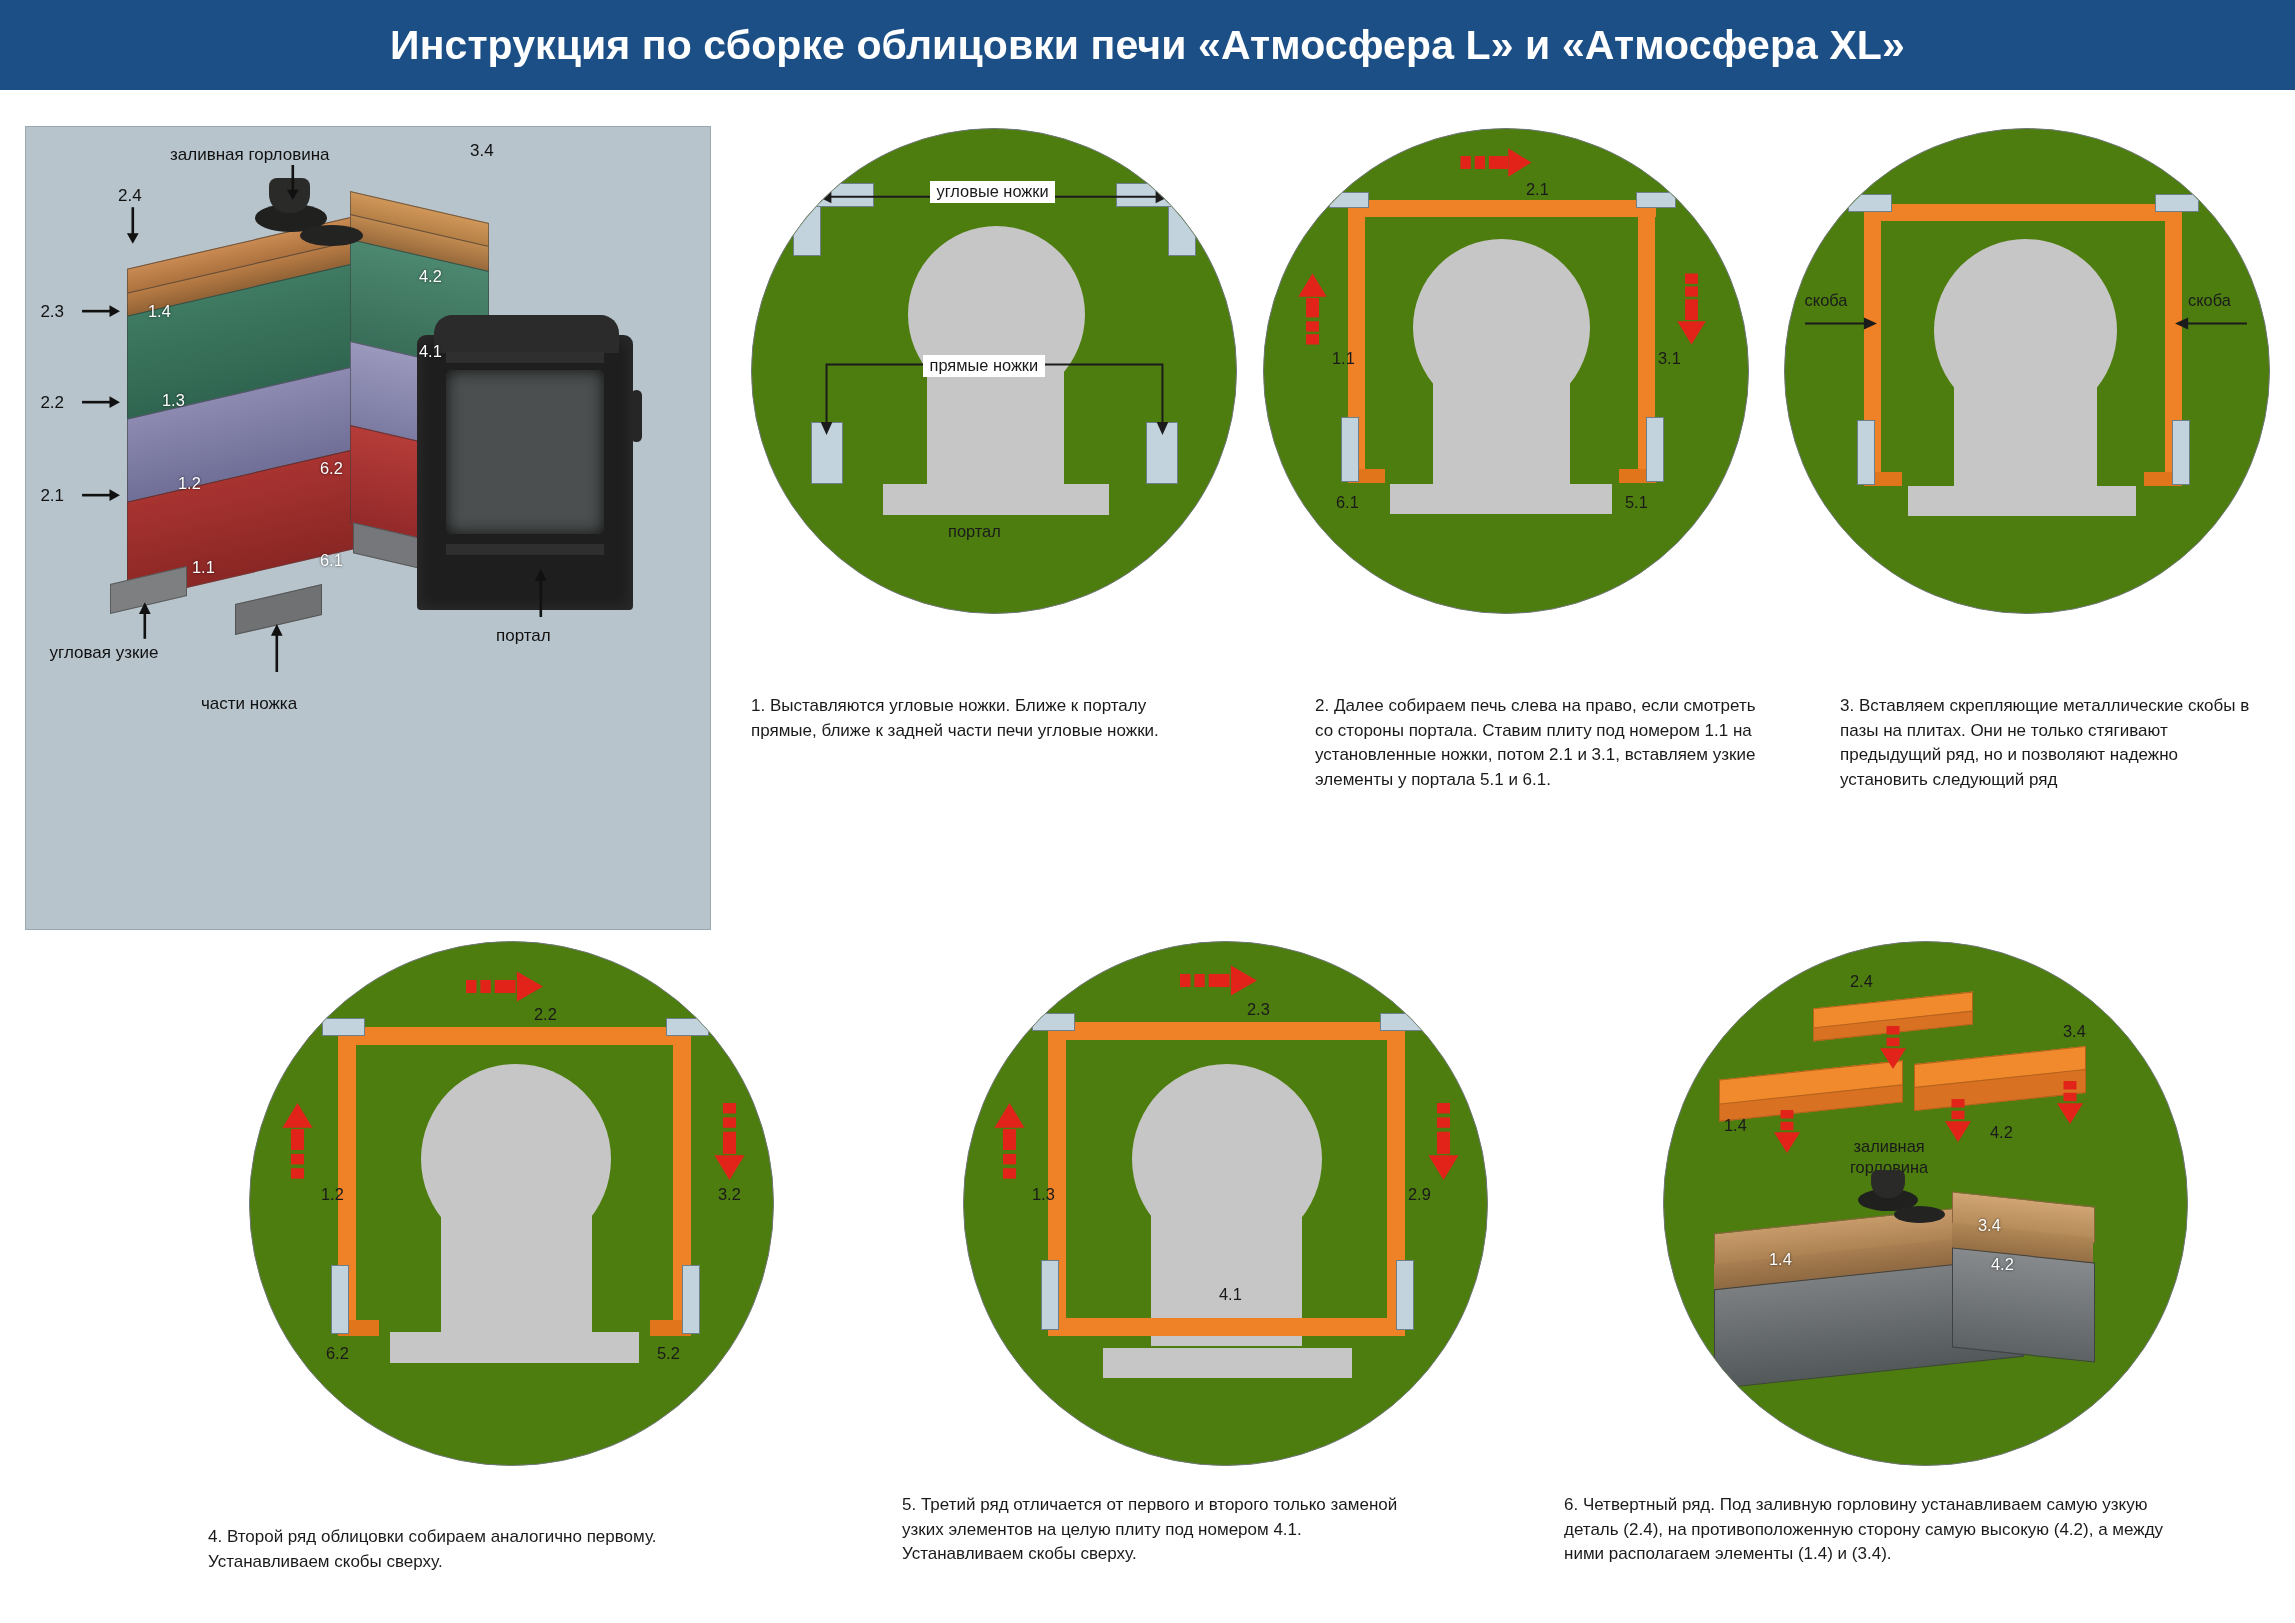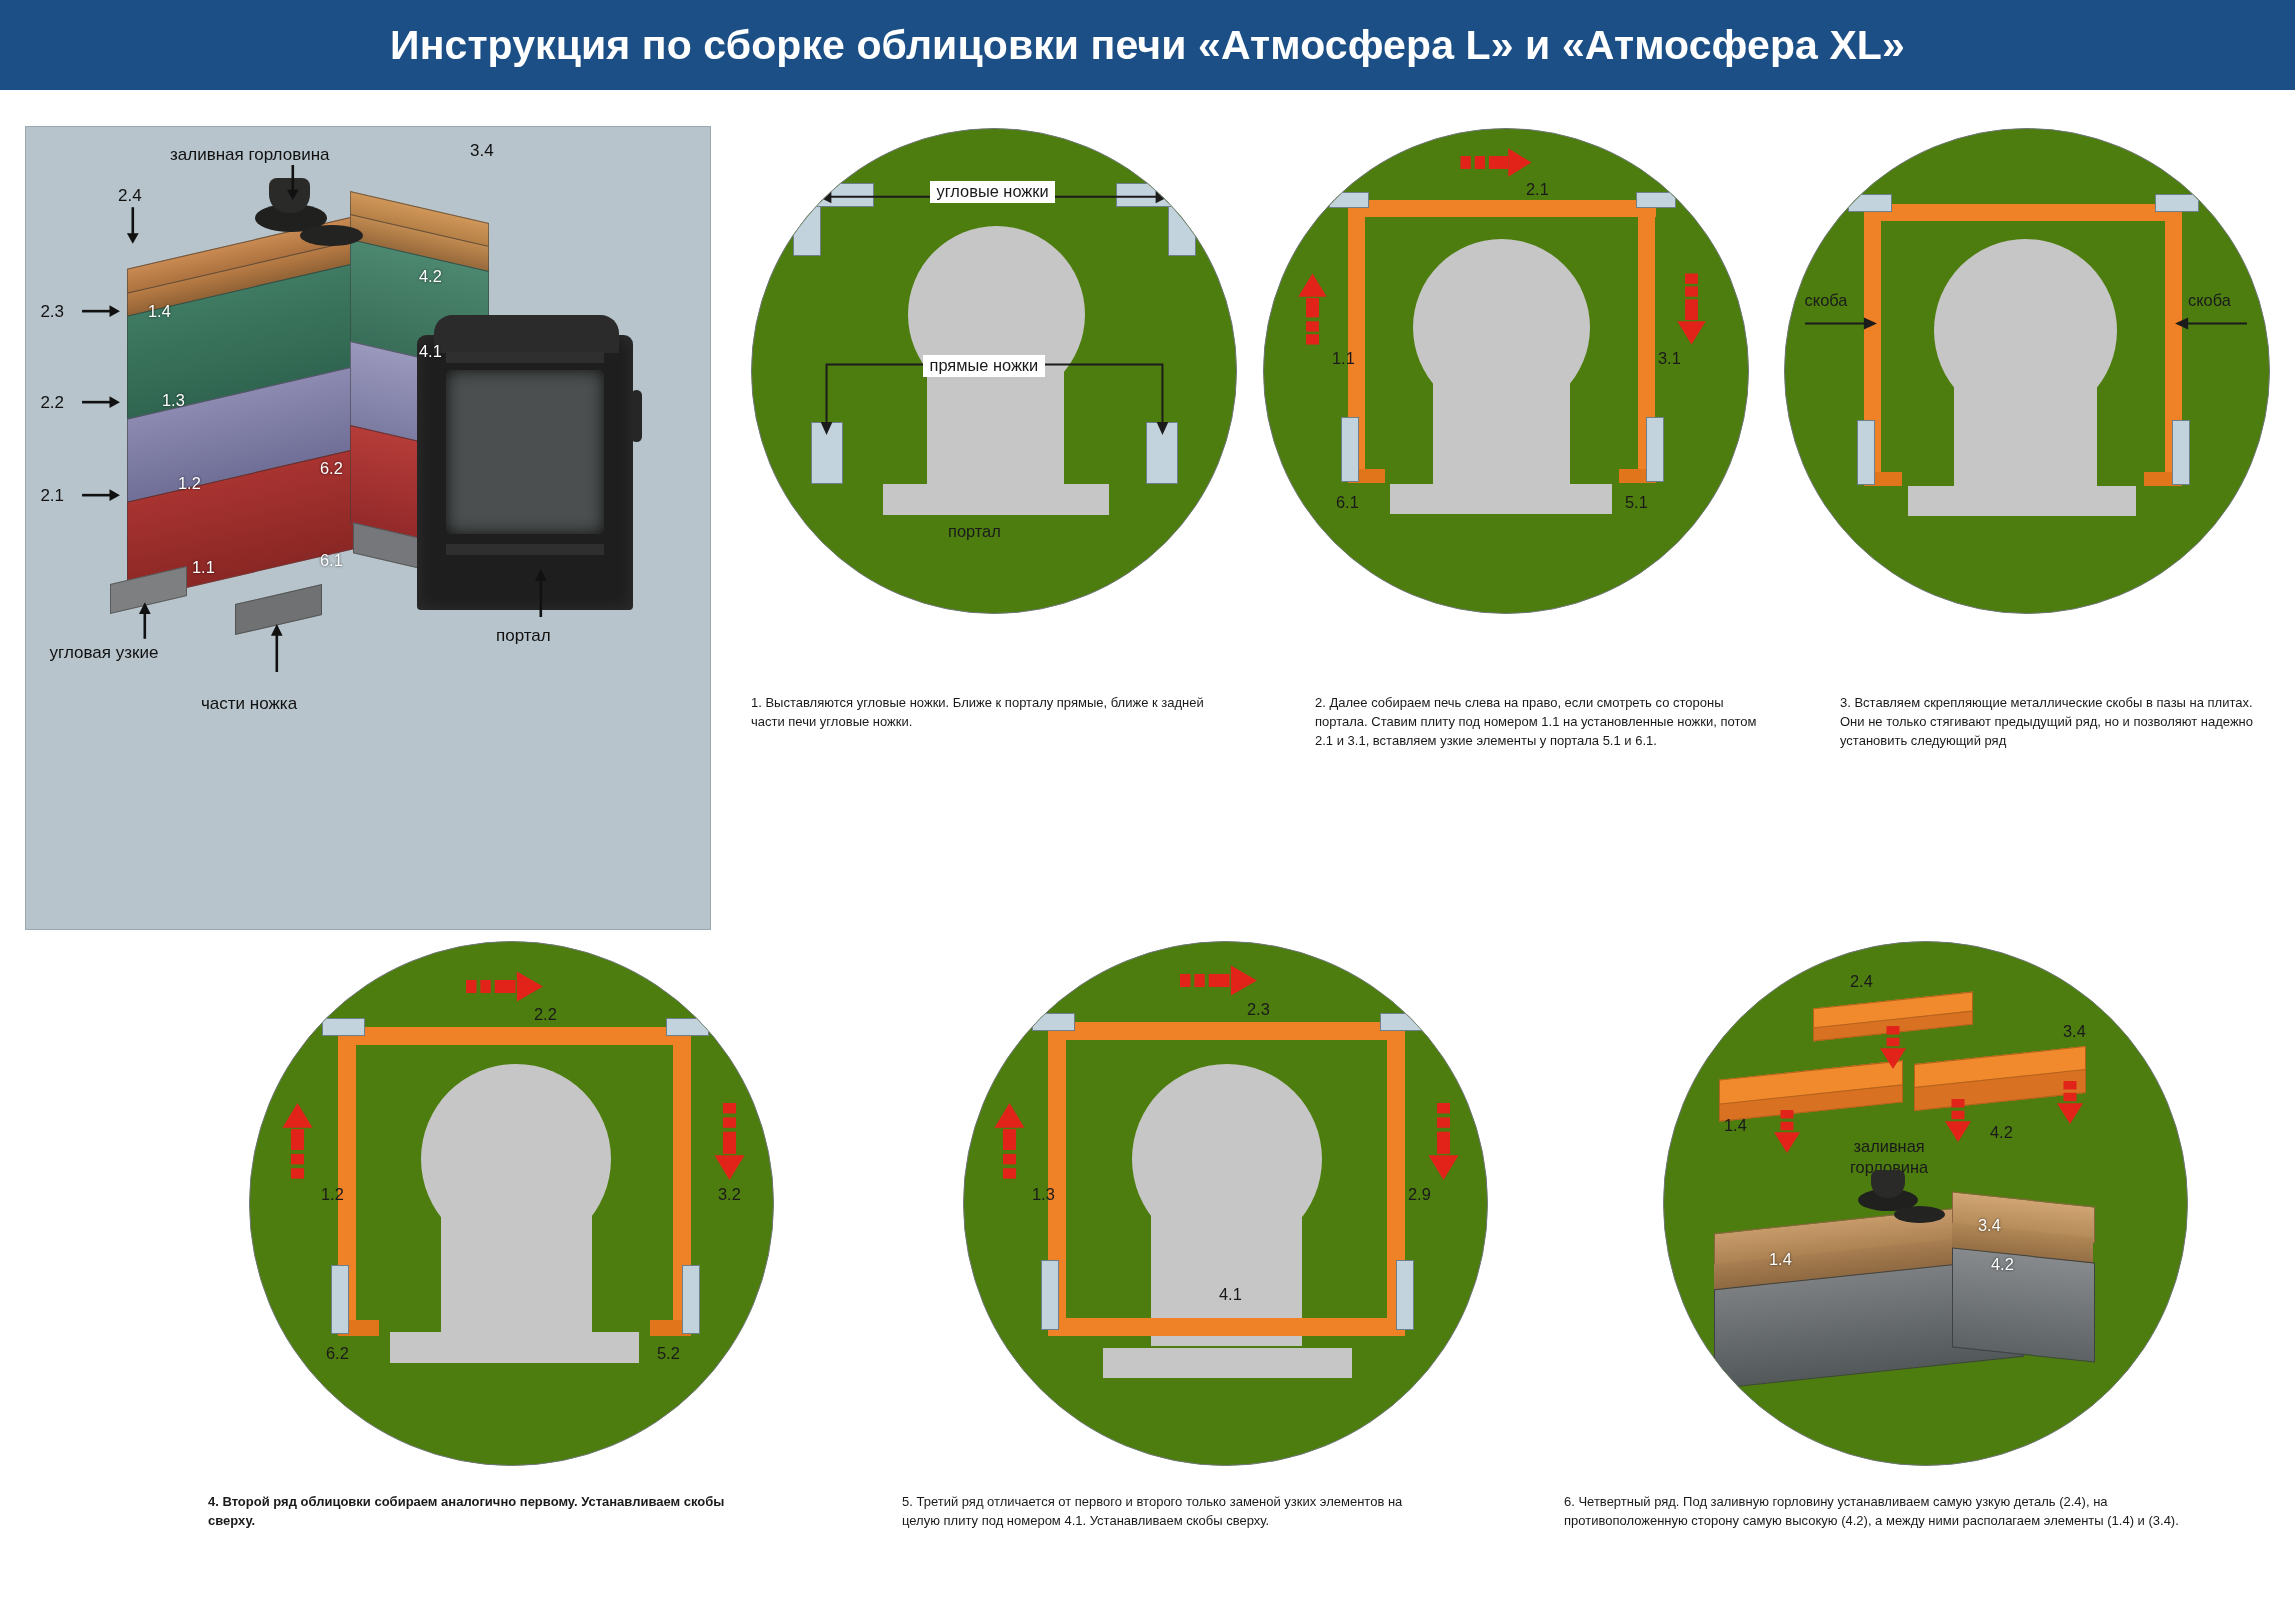--- a/index.html
+++ b/index.html
@@ -30,21 +30,21 @@
     color: #ffffff;
     font-size: 41px;
     font-weight: bold;
     letter-spacing: 0.1px;
     white-space: nowrap;
   }
 
   
   .caption {
     position: absolute;
-    font-size: 13px;
+    font-size: 17px;
     line-height: 1.45;
     color: #1a1a1a;
   }
 
   
   .photo-panel {
     position: absolute;
     left: 25px; top: 126px;
     width: 684px; height: 802px;
     background: #b7c4cc;
@@ -424,16 +424,16 @@
 
   <div style="position:absolute; left:194px; top:247px; width:60px; height:22px; background:#20201f; border-radius:50%;"></div>
   <div style="position:absolute; left:207px; top:228px; width:34px; height:27.5px; background:#2a2a29; border-radius:6.5px 6.5px 15.7px 15.7px;"></div>
   <div style="position:absolute; left:230px; top:264px; width:51px; height:17px; background:#232322; border-radius:50%;"></div>
 
   <div class="lbl" style="left:314px; top:274px;">3.4</div>
   <div class="lbl" style="left:105px; top:308px;">1.4</div>
   <div class="lbl" style="left:327px; top:313px;">4.2</div>
 </div>
 
-<div class="caption" style="left:208px; top:1493px; width:523px;font-weight:bold;">4. Второй ряд  облицовки собираем аналогично первому. Устанавливаем скобы сверху.</div>
+<div class="caption" style="left:208px; top:1525px; width:523px;">4. Второй ряд  облицовки собираем аналогично первому. Устанавливаем скобы сверху.</div>
 <div class="caption" style="left:902px; top:1493px; width:523px;">5. Третий ряд отличается от первого и второго только заменой узких элементов на целую плиту под номером 4.1. Устанавливаем скобы сверху.</div>
 <div class="caption" style="left:1564px; top:1493px; width:615px;">6.  Четвертный ряд. Под заливную горловину устанавливаем самую узкую деталь (2.4), на противоположенную сторону самую высокую (4.2), а между ними располагаем элементы (1.4) и (3.4).</div>
 
 
 </body></html>

